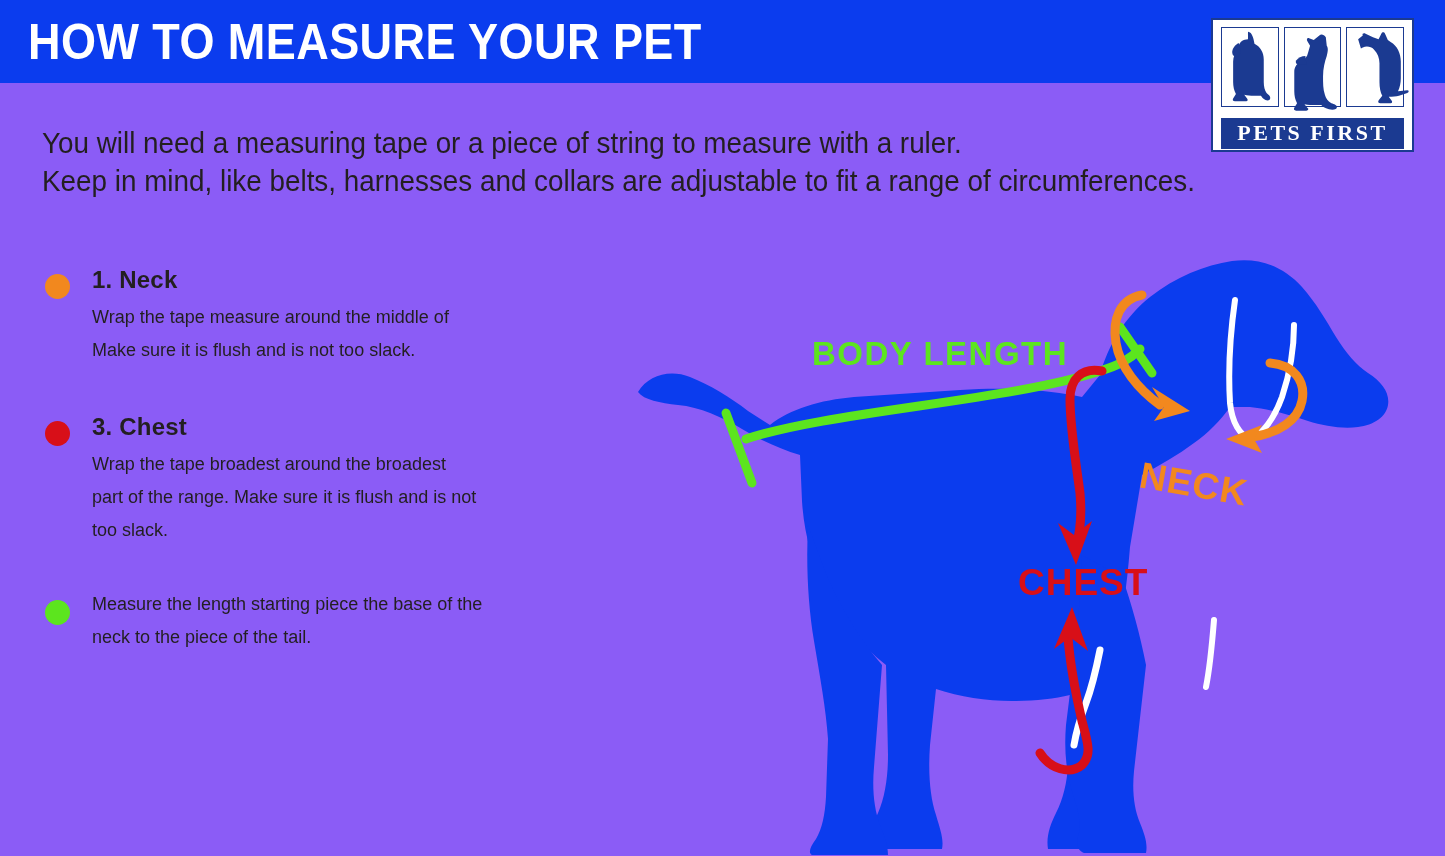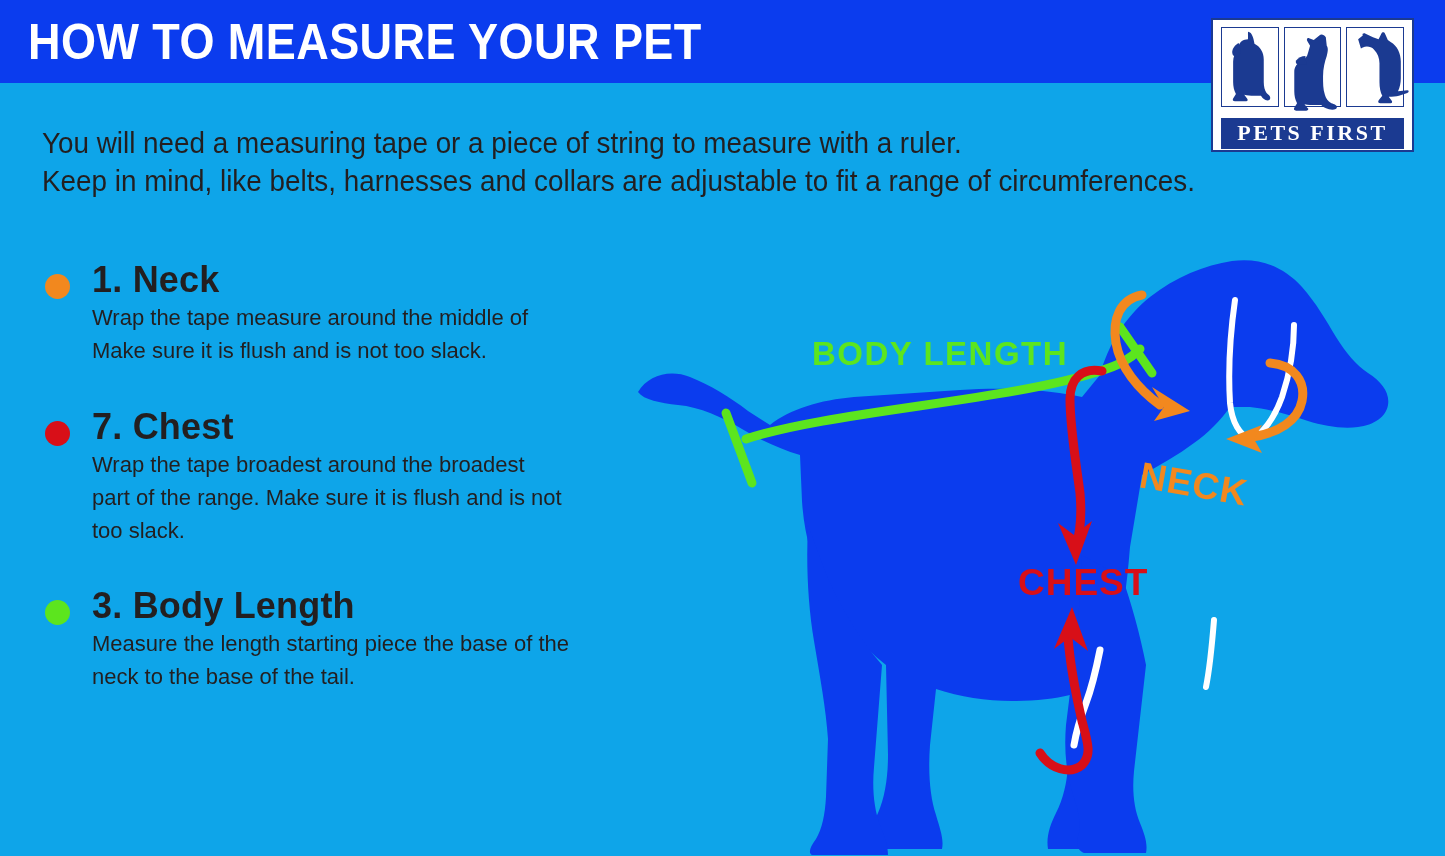--- a/index.html
+++ b/index.html
@@ -7,21 +7,21 @@
     padding: 0;
     background: #ffffff;
   }
   body {
     font-family: "Liberation Sans", sans-serif;
   }
   .page {
     position: relative;
     width: 1445px;
     height: 856px;
-    background: #0ea5e9;
+    background: #8b5cf6;
     overflow: hidden;
   }
 
   
   .header-bar {
     position: absolute;
     left: 0;
     top: 0;
     width: 1445px;
     height: 83px;
@@ -111,29 +111,29 @@
     position: absolute;
     left: 3px;
     top: 12px;
     width: 25px;
     height: 25px;
     border-radius: 50%;
   }
   .step-title {
     font-family: "Liberation Sans Narrow", "Liberation Sans", sans-serif;
     font-weight: bold;
-    font-size: 36px;
+    font-size: 24px;
     line-height: 36px;
     color: #231f20;
     margin: 0 0 3px 0;
     letter-spacing: 0.2px;
   }
   .step-body {
     font-family: "Liberation Sans Narrow", "Liberation Sans", sans-serif;
-    font-size: 22px;
+    font-size: 18px;
     line-height: 33px;
     color: #231f20;
     width: 560px;
   }
   .step-body div { white-space: nowrap; }
 
   
   .illustration {
     position: absolute;
     left: 630px;
@@ -191,34 +191,33 @@
       <span class="bullet" style="background:#f2881e"></span>
       <div class="step-title">1. Neck</div>
       <div class="step-body">
         <div>Wrap the tape measure around the middle of</div>
         <div>Make sure it is flush and is not too slack.</div>
       </div>
     </div>
 
     <div class="step step-2">
       <span class="bullet" style="background:#d80f18"></span>
-      <div class="step-title">7. Chest</div>
+      <div class="step-title">3. Chest</div>
       <div class="step-body">
         <div>Wrap the tape broadest around the broadest</div>
         <div>part of the range. Make sure it is flush and is not</div>
         <div>too slack.</div>
       </div>
     </div>
 
     <div class="step step-3">
       <span class="bullet" style="background:#5ce51e"></span>
-      <div class="step-title">3. Body Length</div>
       <div class="step-body">
         <div>Measure the length starting piece the base of the</div>
-        <div>neck to the base of the tail.</div>
+        <div>neck to the piece of the tail.</div>
       </div>
     </div>
 
   </div>
 
   <div class="illustration">
     <svg viewBox="0 0 815 631" preserveAspectRatio="xMidYMid meet">
 
       <g>
         <path fill="#0b3cee" d="

